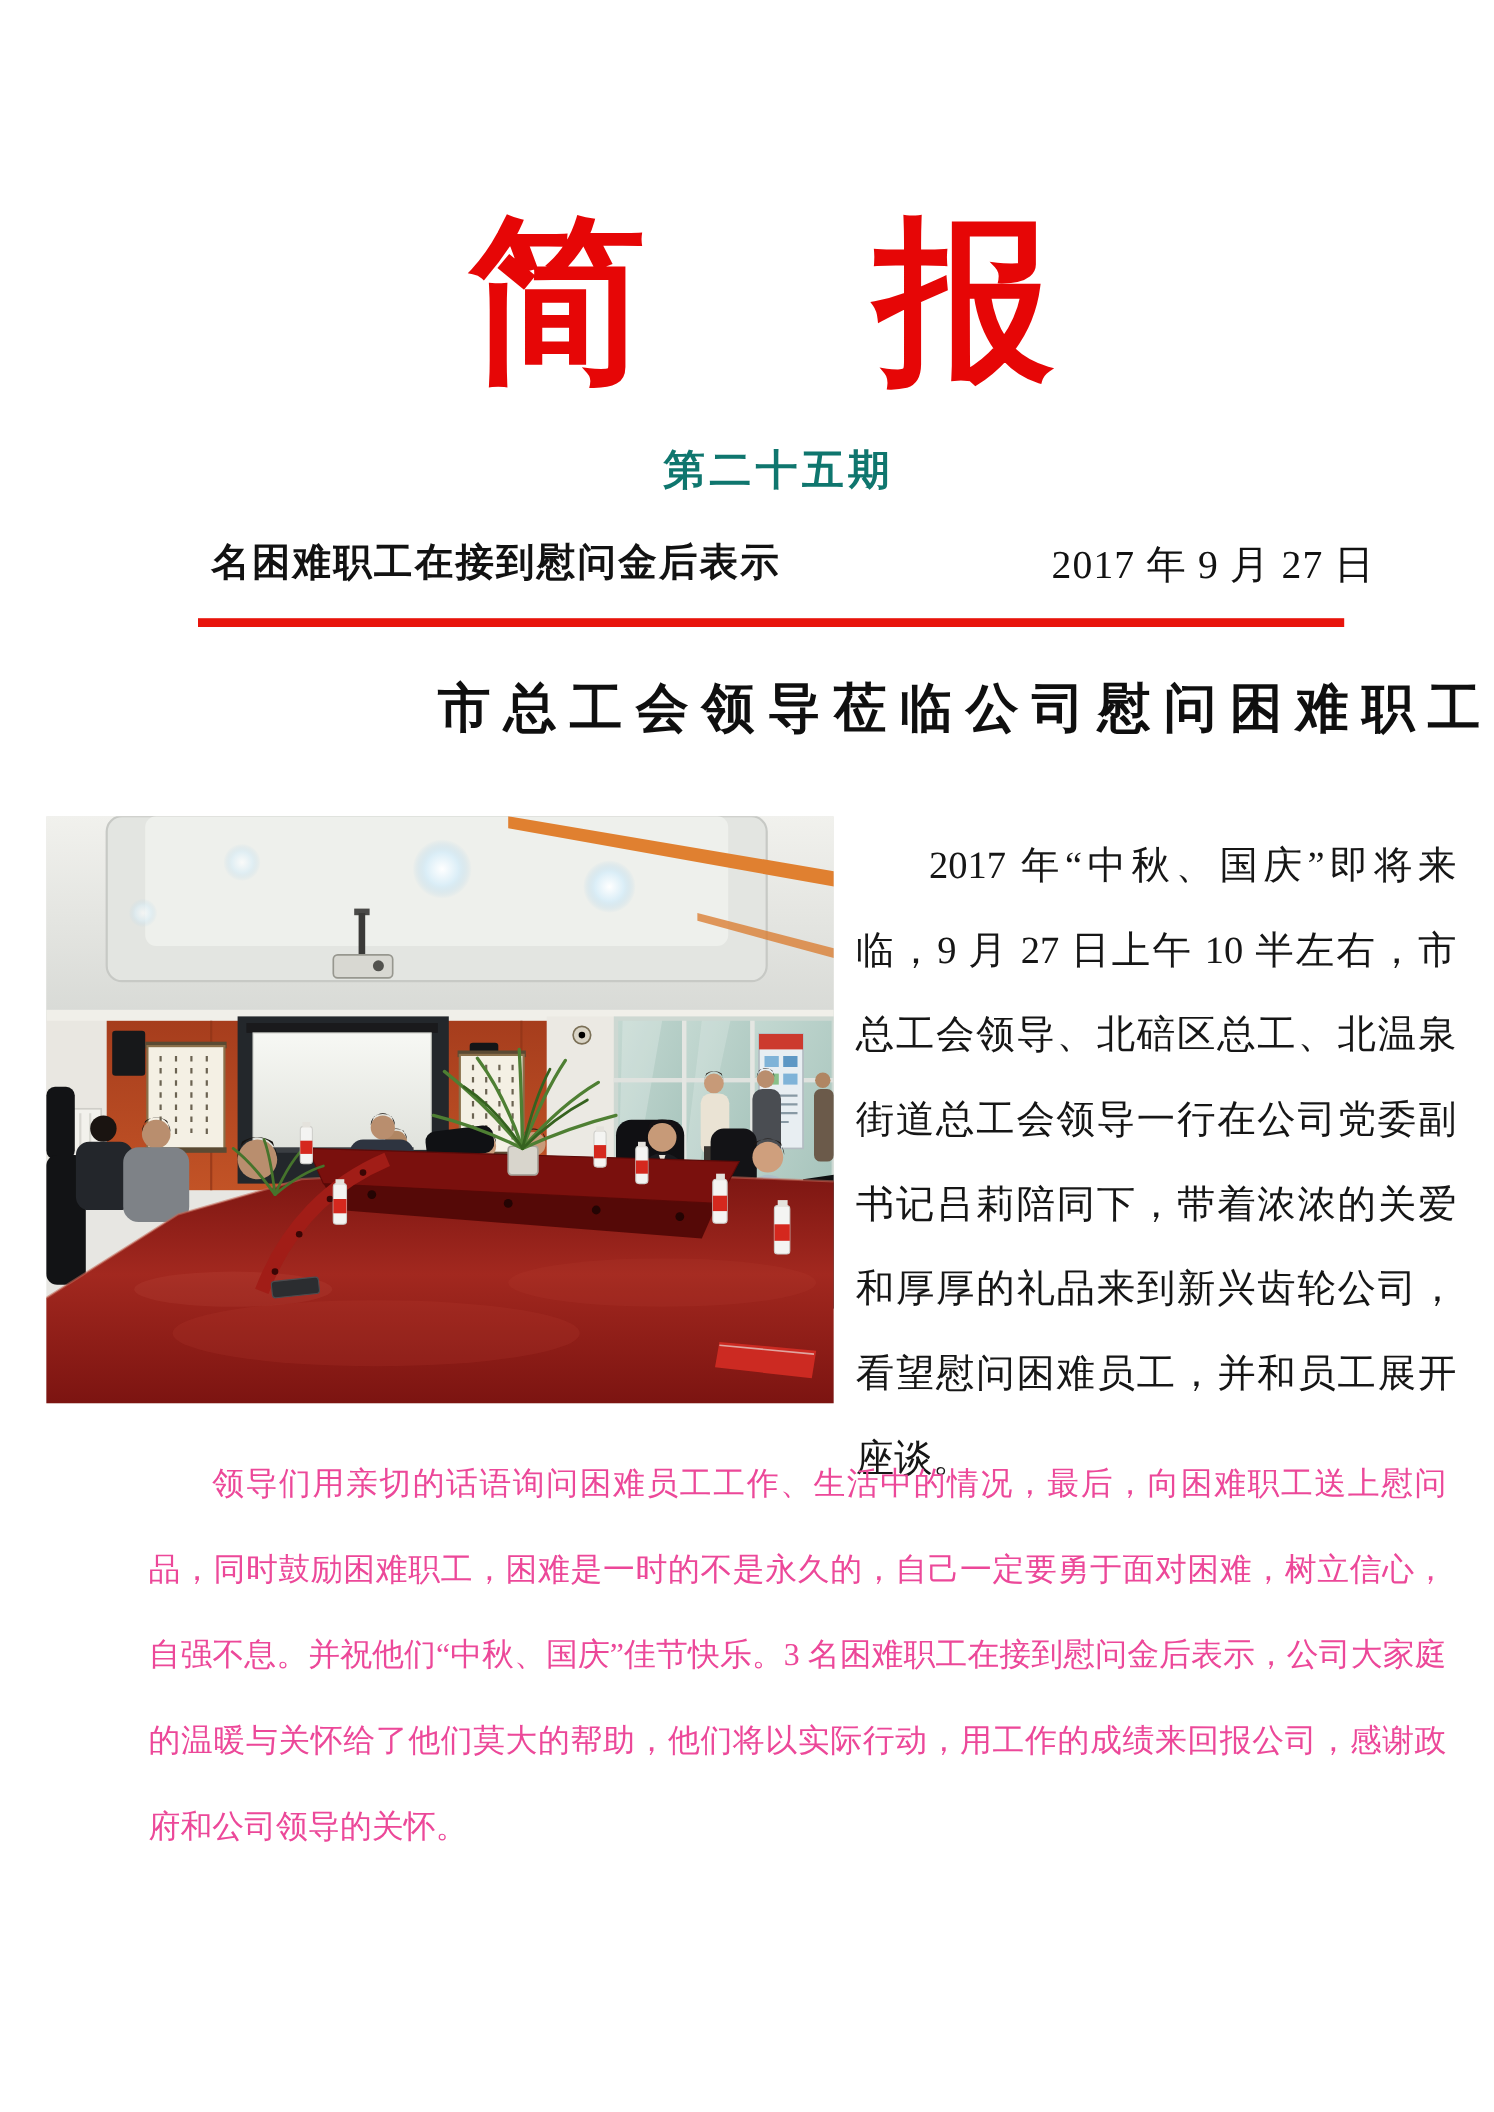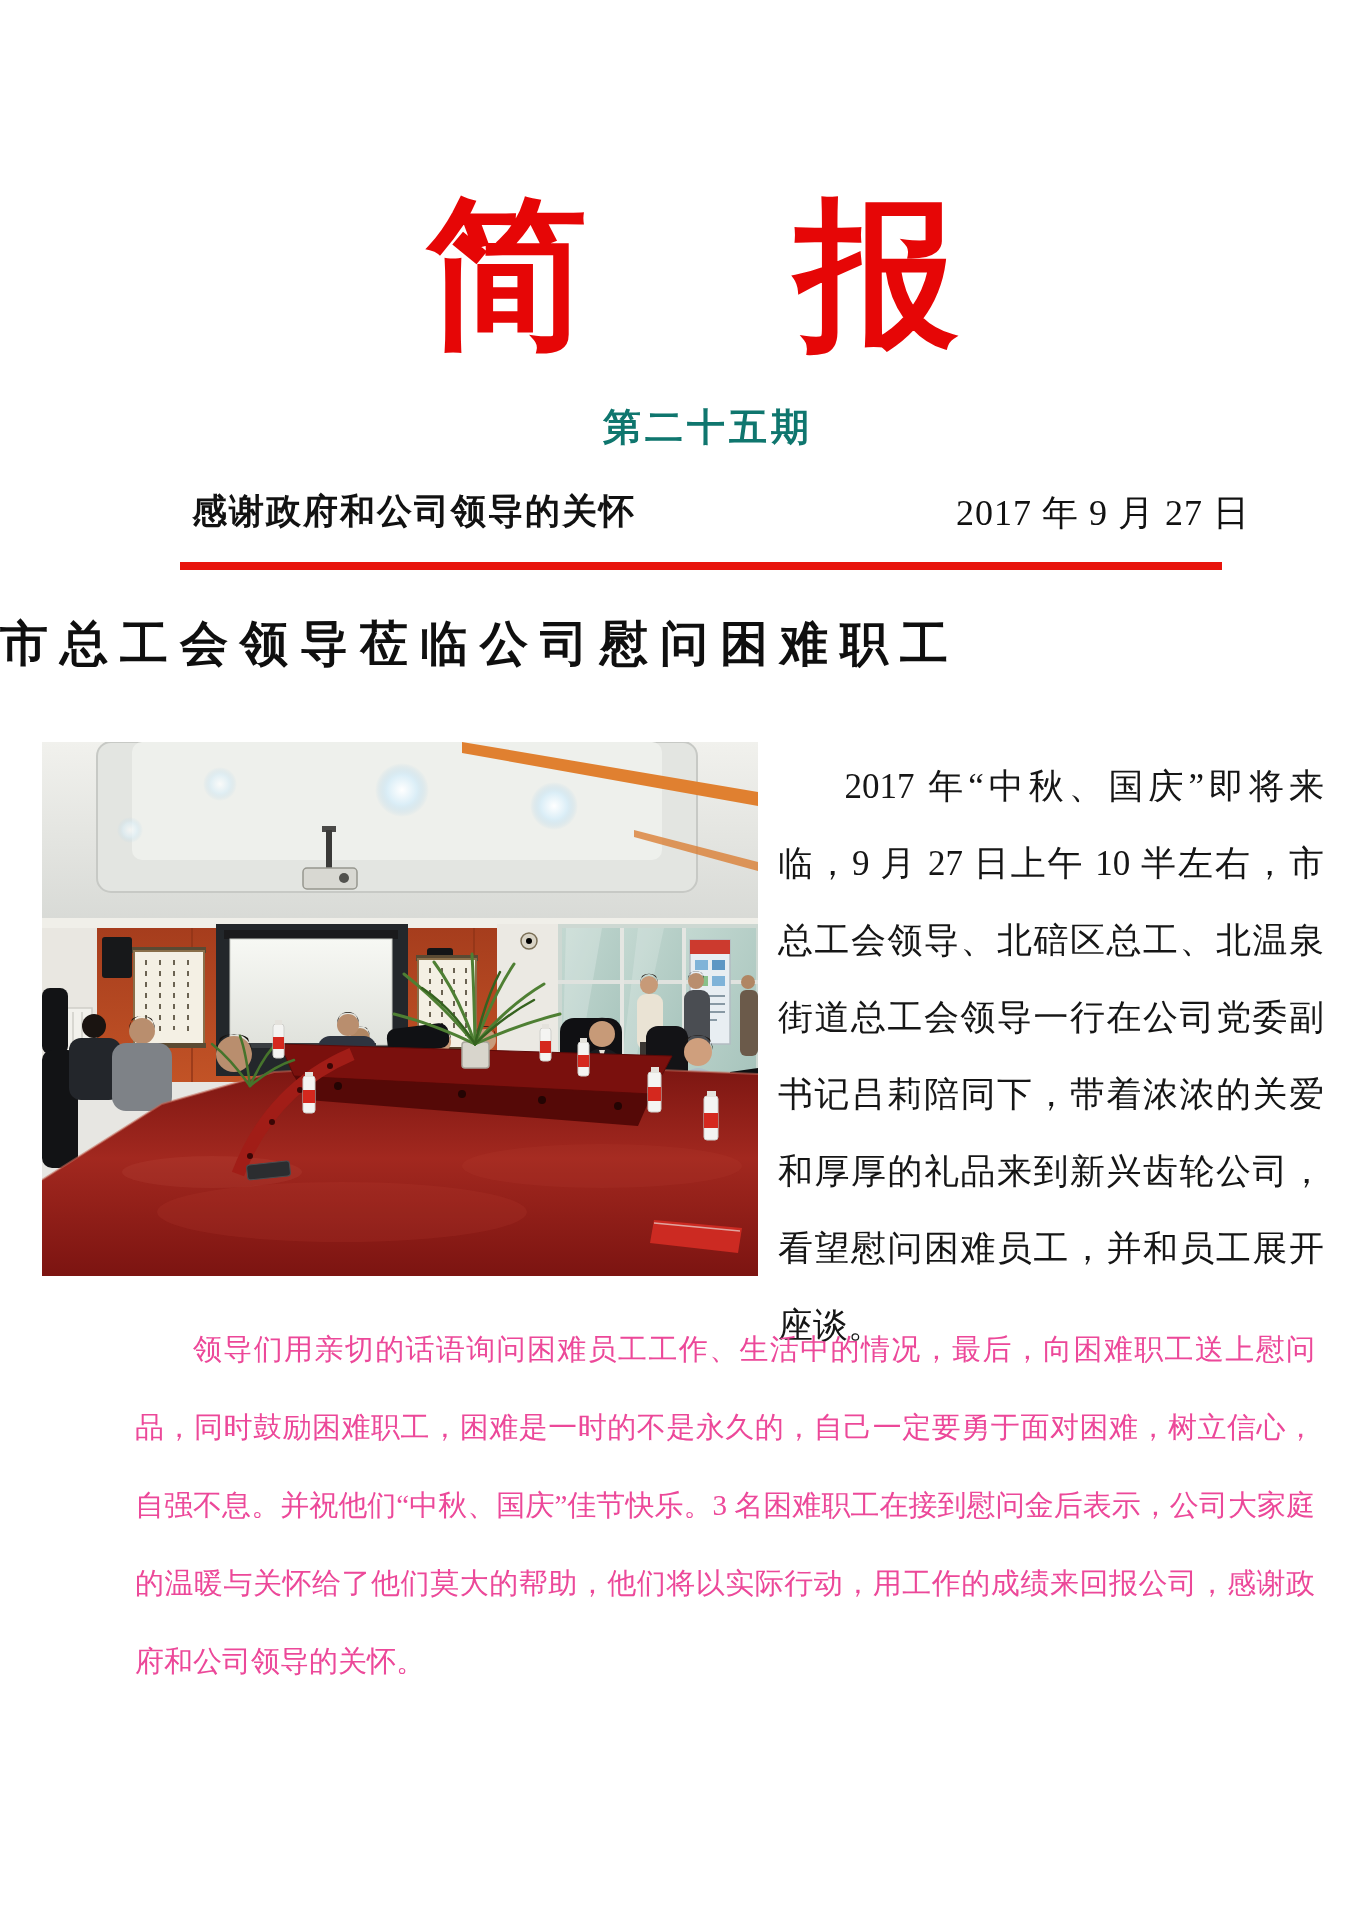--- a/index.html
+++ b/index.html
@@ -65,21 +65,21 @@
     left:180px;
     width:1042px;
     height:8px;
     background:#e8140c;
   }
   .headline{
     position:absolute;
     top:612px;
     left:0;
     width:100%;
-    text-align:left;
+    text-align:right;
     font-family:"Liberation Sans", sans-serif;
     font-weight:700;
     font-size:48px;
     letter-spacing:12px;
     color:#0f0f0f;
     white-space:nowrap;
   }
   .photo-wrap{
     position:absolute;
     top:742px;
@@ -114,21 +114,21 @@
 </head>
 <body>
 
 <div class="page">
 
   <span class="masthead-title-char char-jian">简</span>
   <span class="masthead-title-char char-bao">报</span>
 
   <div class="issue-line">第二十五期</div>
 
-  <div class="org-name">感谢政府和公司领导的关怀</div>
+  <div class="org-name">名困难职工在接到慰问金后表示</div>
   <div class="pub-date">2017 年 9 月 27 日</div>
 
   <div class="red-rule"></div>
 
   <div class="headline">市总工会领导莅临公司慰问困难职工</div>
 
   <div class="photo-wrap">
     <svg viewBox="0 0 716 534" xmlns="http://www.w3.org/2000/svg">
       <defs>
         <linearGradient id="ceilGrad" x1="0" y1="0" x2="0" y2="1">

